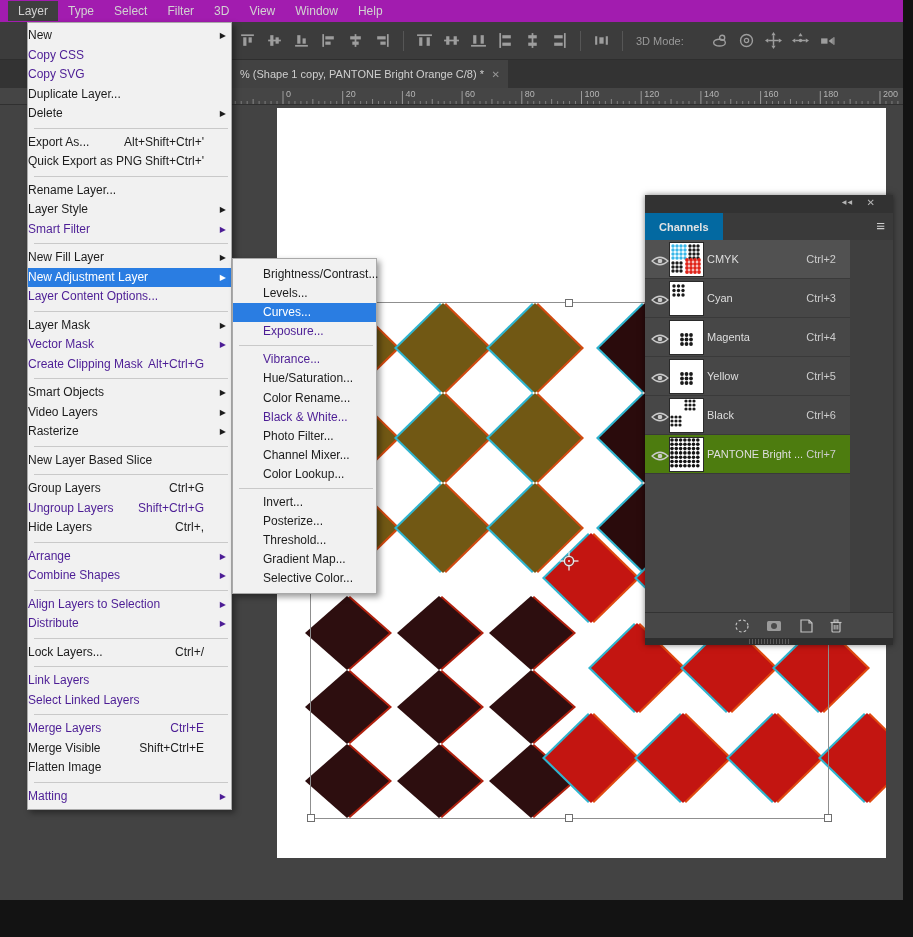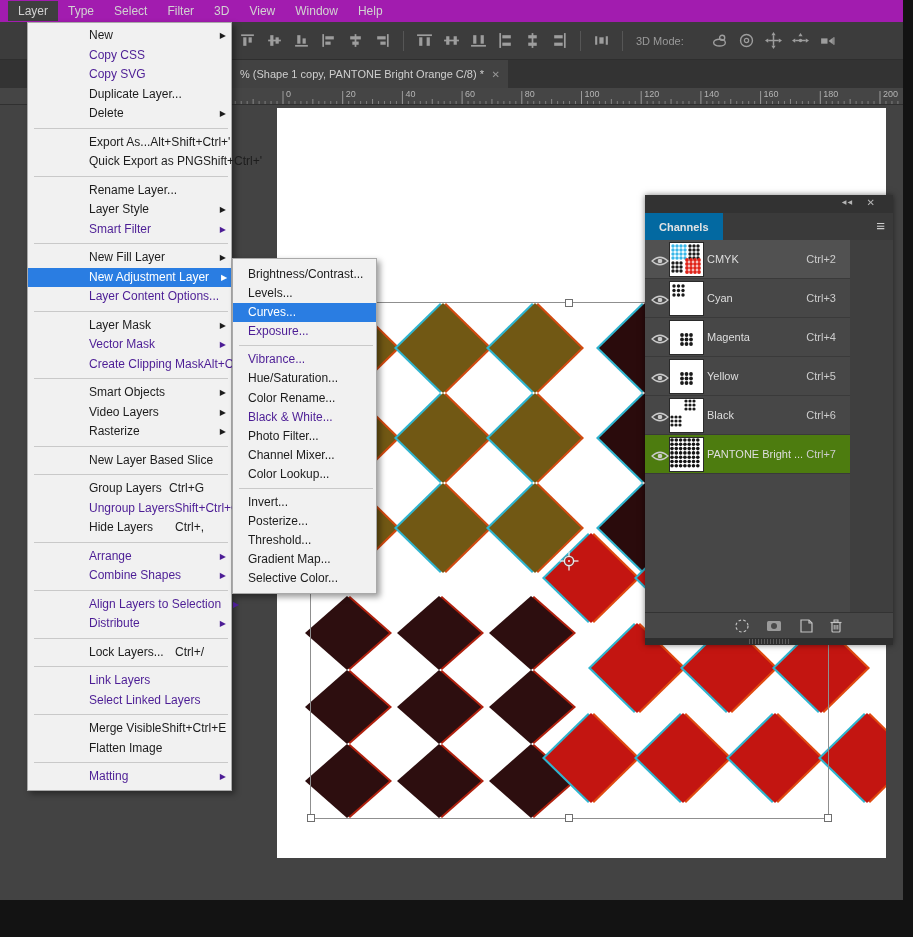--- a/index.html
+++ b/index.html
@@ -67,22 +67,22 @@
     background:repeating-linear-gradient(90deg,#5a5a5a 0 1px,transparent 1px 3px);}
 
   
   .dropdown{position:absolute;background:#f1f1f1;border:1px solid #a9a9a9;
             box-shadow:3px 3px 6px rgba(0,0,0,.4);z-index:10;box-sizing:border-box;
             padding:3px 0;font-size:12px;color:#1c1c1c;}
   #layer-menu{left:27px;top:22px;width:205px;}
   #adj-submenu{left:232px;top:258px;width:145px;z-index:11;padding-top:6px;padding-bottom:4px;}
   .menu-item{height:19.5px;line-height:19.5px;display:flex;white-space:nowrap;padding-right:5px;}
   #adj-submenu .menu-item{height:19.1px;line-height:19.1px;}
-  .menu-item .lbl{margin-left:61px;}
-  #adj-submenu .menu-item .lbl{margin-left:15px;text-align:right;}
+  .menu-item .lbl{}
+  #adj-submenu .menu-item .lbl{margin-left:30px;text-align:right;}
   .menu-item .sc{margin-left:auto;margin-right:12px;}
   .menu-item .arr{width:10px;font-size:8px;text-align:right;}
   .menu-item.disabled{color:#4c1d95;}
   .menu-item.hl{background:#2a7de2;color:#ffffff;}
   .menu-sep{height:1px;background:#c9c9c9;margin:4px 3px 4px 6px;}
 
   .edge-right{position:absolute;left:903px;top:0;width:10px;height:937px;background:#131313;}
   .edge-bottom{position:absolute;left:0;top:900px;width:913px;height:37px;background:#131313;}
 </style>
 </head>
@@ -883,20 +883,25 @@
           <span class="lbl">Link Layers</span>
           <span class="sc"></span>
           <span class="arr"></span>
         </div>
         <div class="menu-item disabled">
           <span class="lbl">Select Linked Layers</span>
           <span class="sc"></span>
           <span class="arr"></span>
         </div>
         <div class="menu-sep"></div>
+        <div class="menu-item disabled">
+          <span class="lbl">Merge Layers</span>
+          <span class="sc">Ctrl+E</span>
+          <span class="arr"></span>
+        </div>
         <div class="menu-item">
           <span class="lbl">Merge Visible</span>
           <span class="sc">Shift+Ctrl+E</span>
           <span class="arr"></span>
         </div>
         <div class="menu-item">
           <span class="lbl">Flatten Image</span>
           <span class="sc"></span>
           <span class="arr"></span>
         </div>

